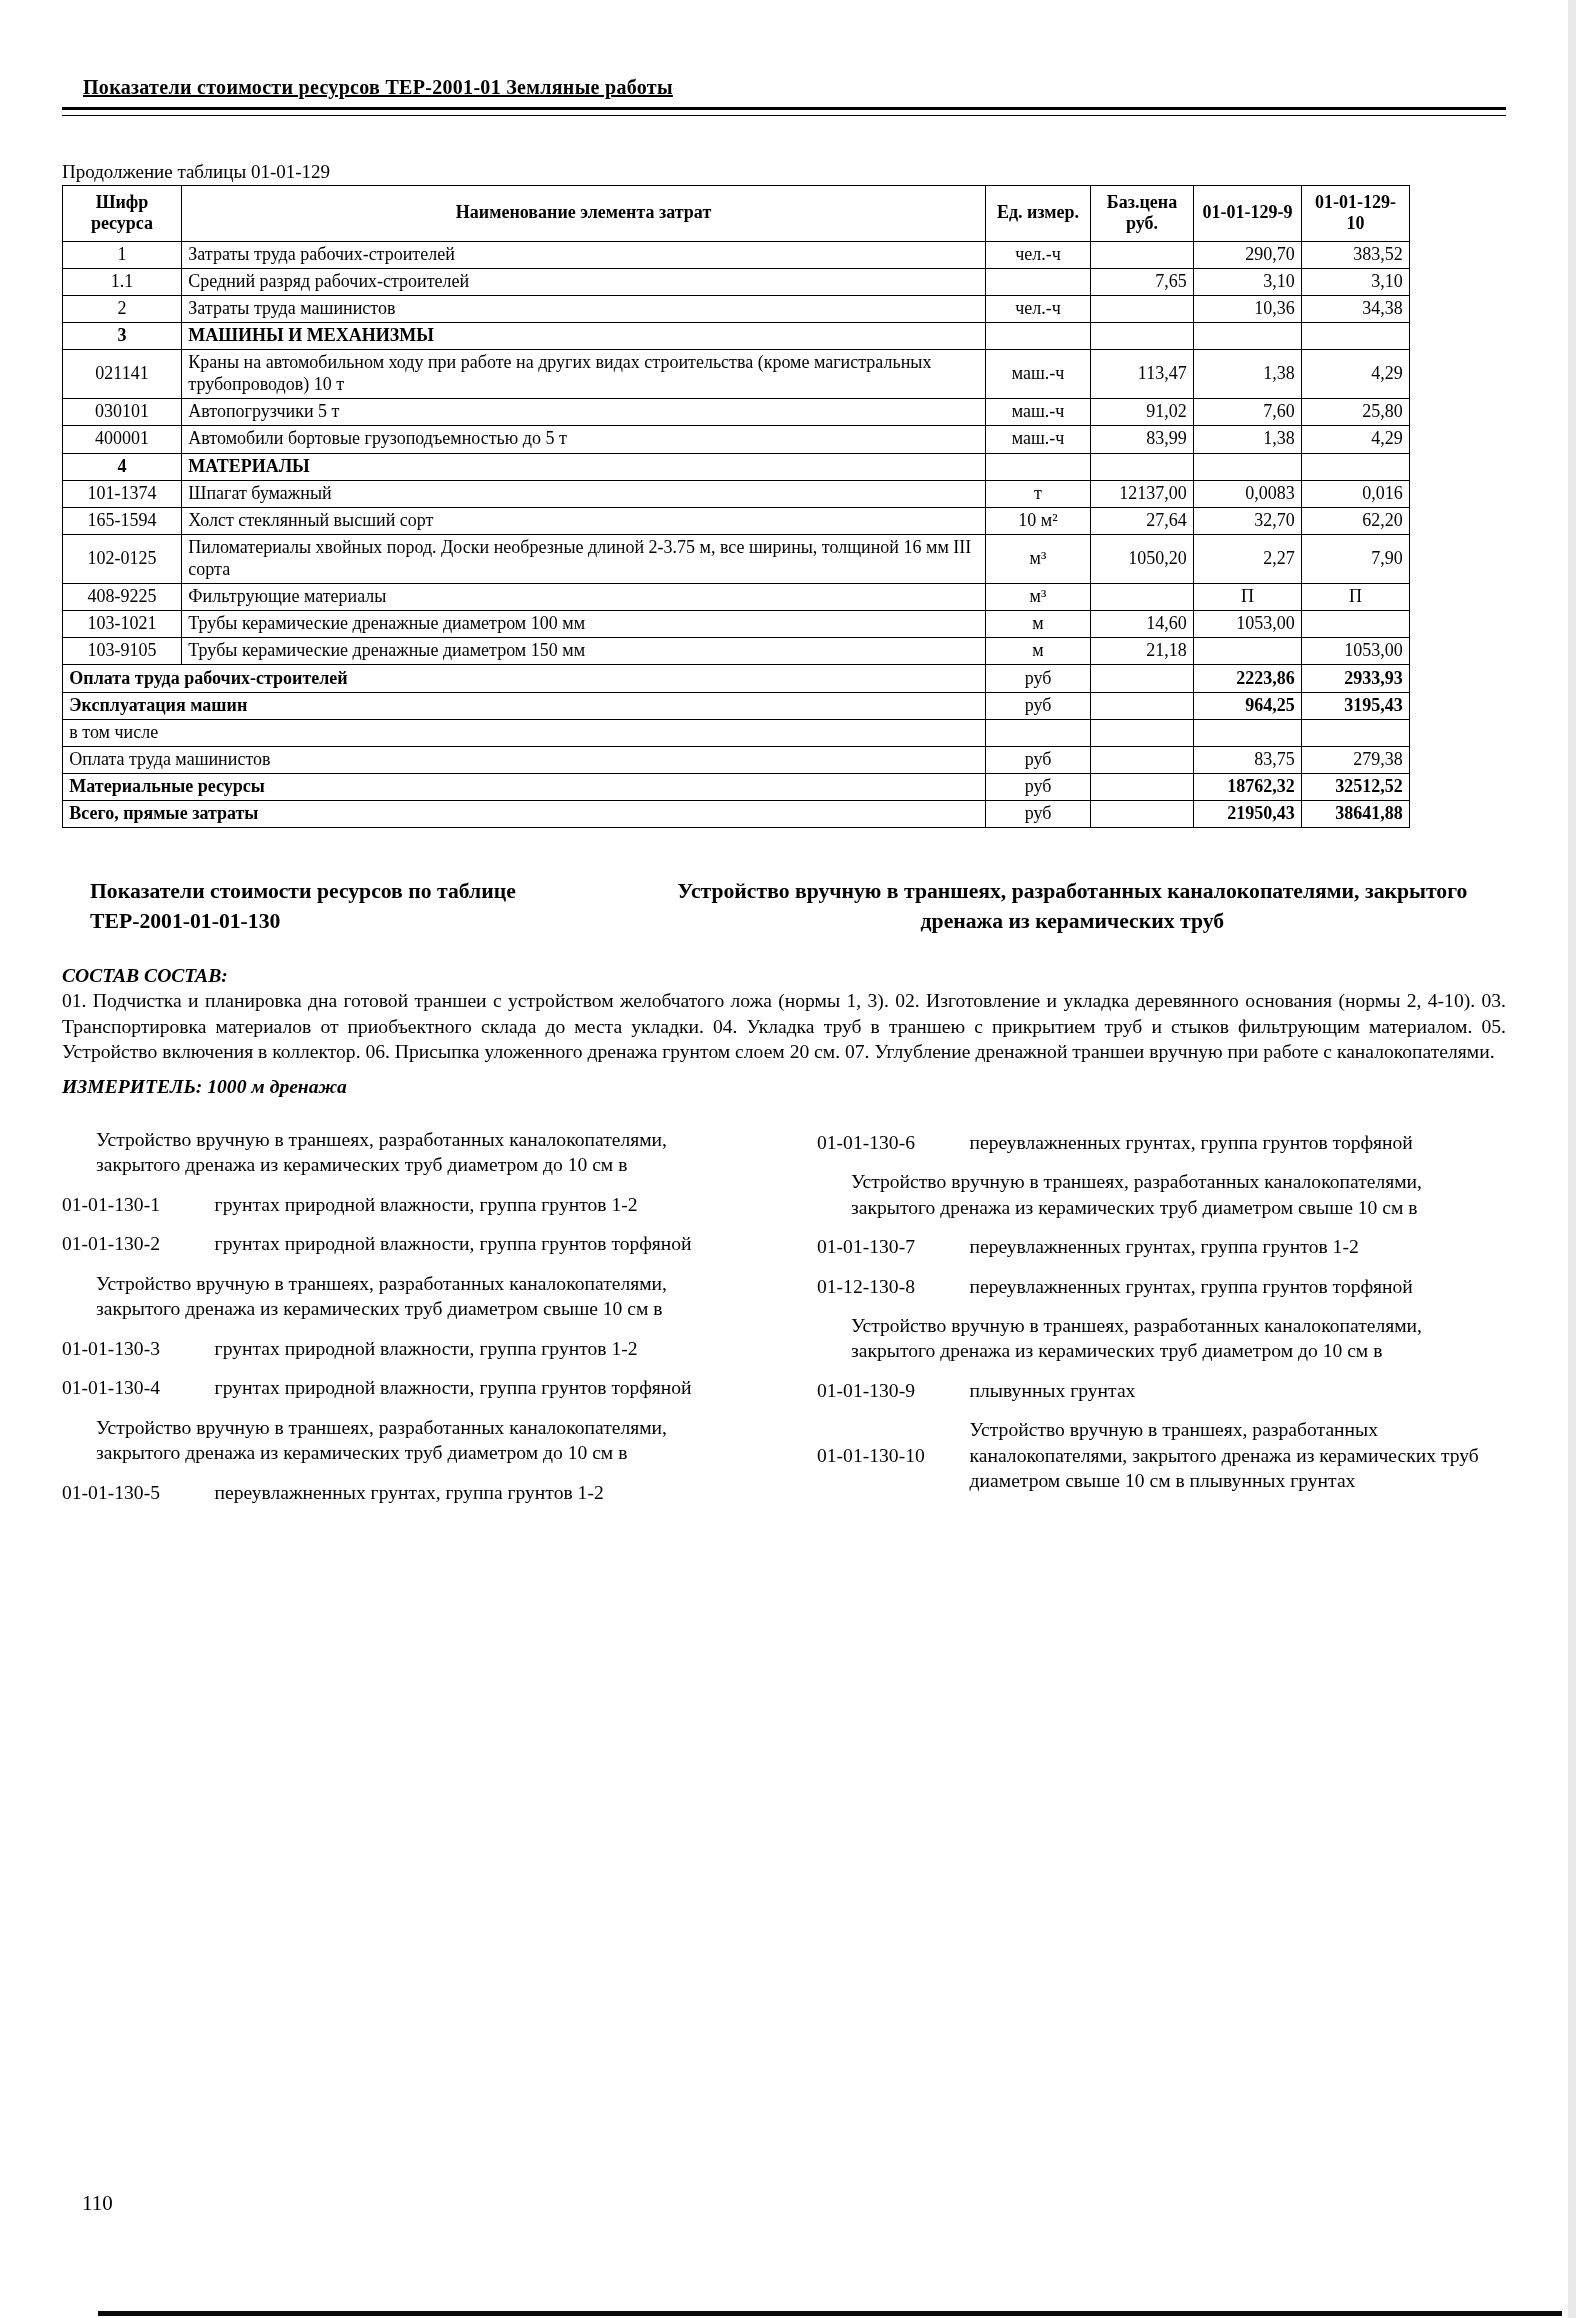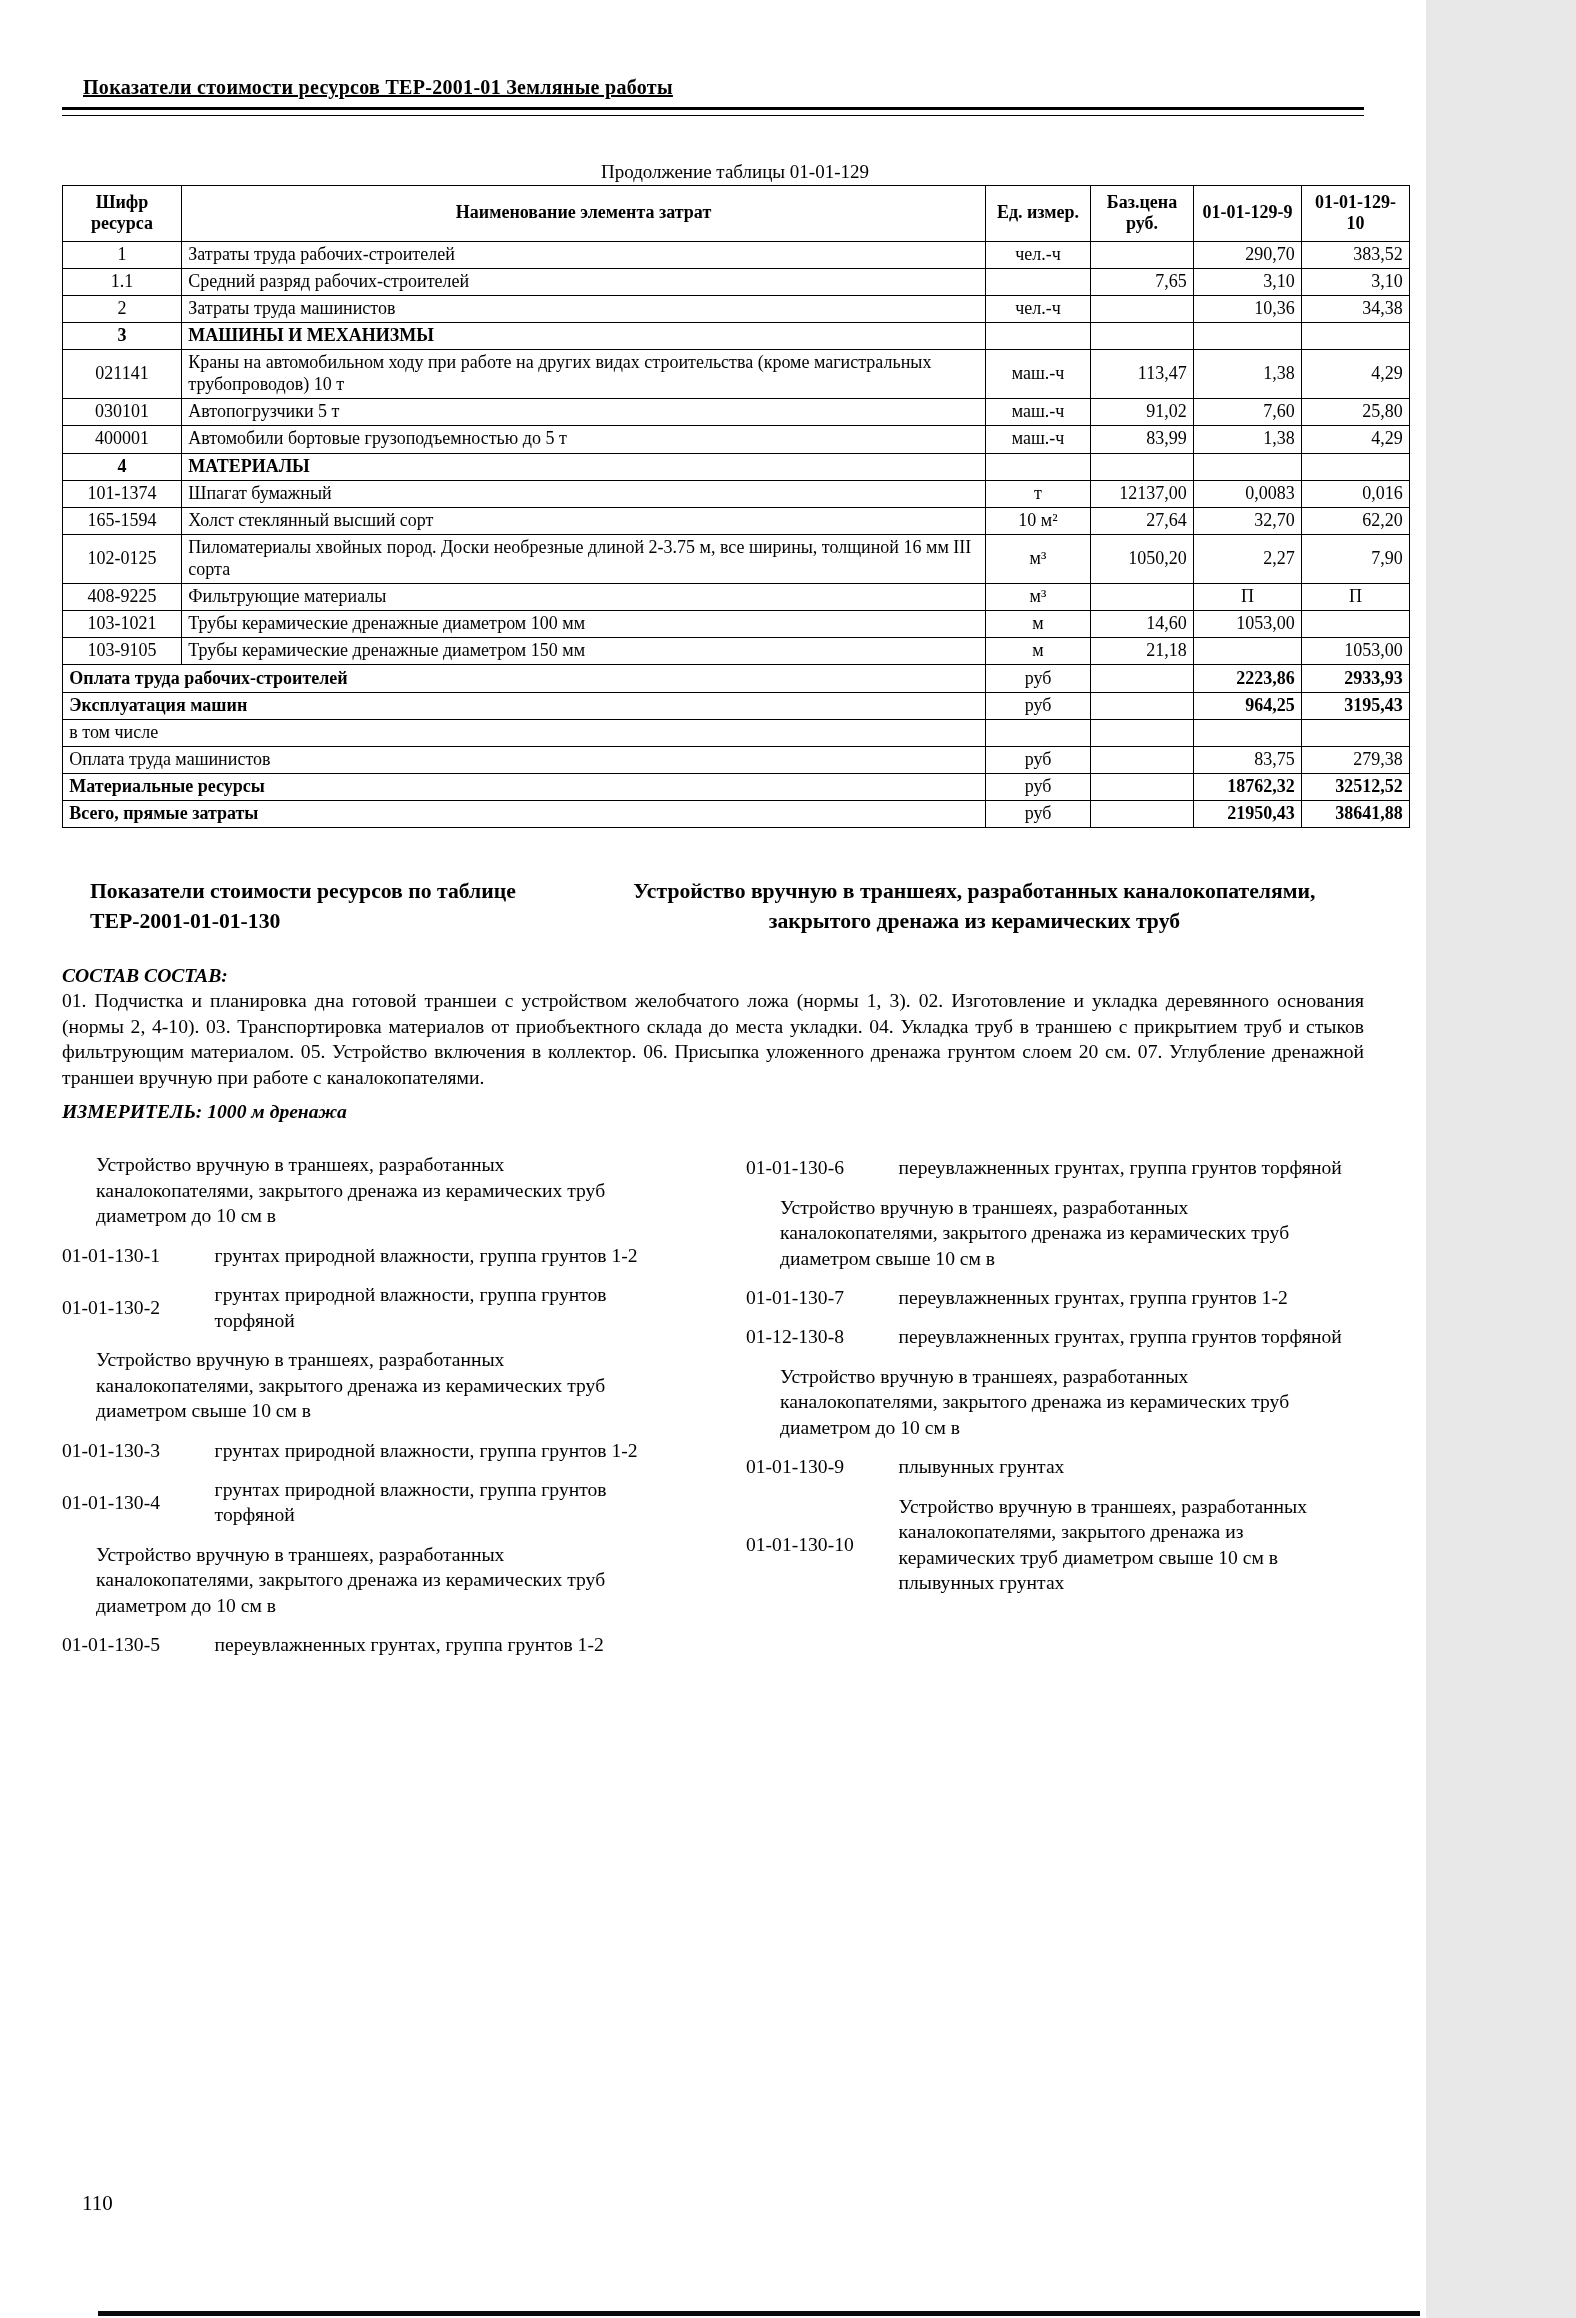--- a/index.html
+++ b/index.html
@@ -1,18 +1,18 @@
 <!DOCTYPE html>
 <html style="font-size:11.2px"><head>
 <meta charset="utf-8">
 <style>
   html,body{margin:0;padding:0;background:#e8e8e8;}
   .page{
     position:relative;
-    width:1426px;
+    width:1568px;
     height:2319px;
     background:#ffffff;
     font-family:"Liberation Serif", serif;
     color:#000;
     overflow:hidden;
   }
   .content{padding:41px 62px 0 62px;}
   .doc-header{
     margin:35px 0 0 21px;
     font-size:20px;
@@ -22,21 +22,21 @@
   }
   .double-rule{
     margin-top:8.4px;
     height:4.2px;
     border-top:3.5px solid #000;
     border-bottom:1.4px solid #000;
   }
   .table-wrap{width:1346px;margin-top:45px;}
   .table-caption{
     width:1346px;
-    text-align:center;
+    text-align:left;
     font-size:19px;
     margin-bottom:2.8px;
   }
   table.res{
     border-collapse:collapse;
     table-layout:fixed;
     width:1346px;
     font-size:18px;
     line-height:1.22;
   }

